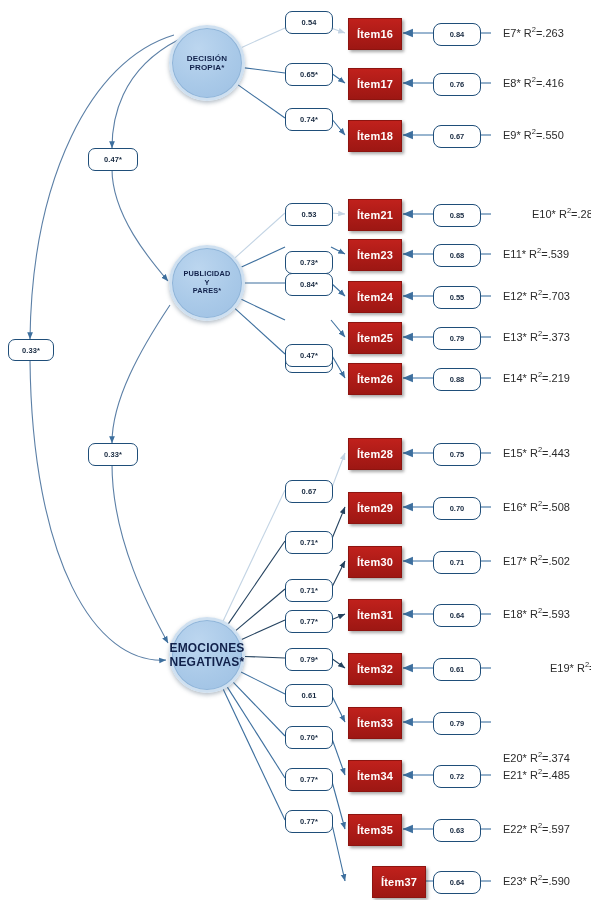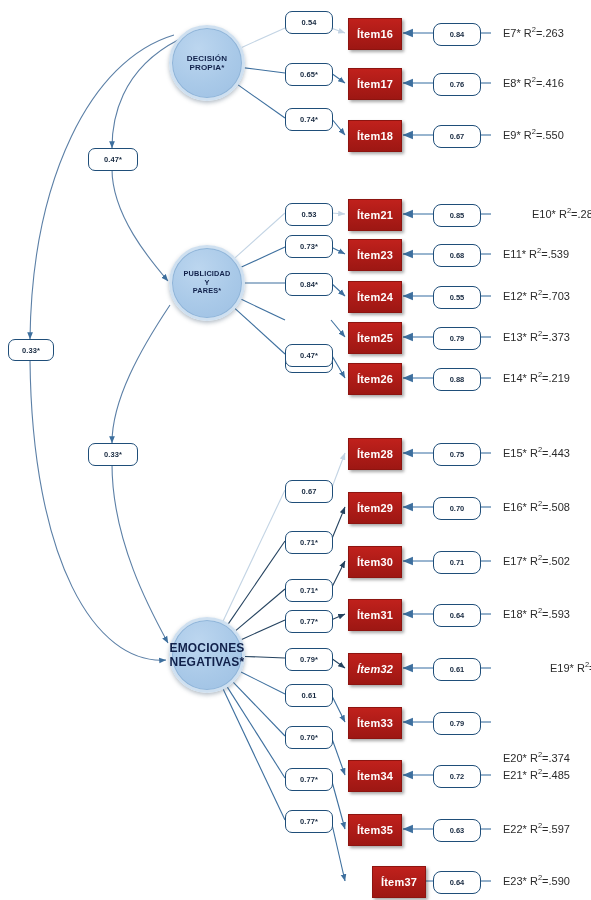--- a/index.html
+++ b/index.html
@@ -207,21 +207,21 @@
       <div class="coef" style="left: 285px; top: 202.5px; width: 46px; height: 21px;">
         <span>0.53</span>
       </div>
       <div class="item" style="left: 348px; top: 199px; width: 52px; height: 30px;">
         <span>Ítem21</span>
       </div>
       <div class="errbox" style="left: 433px; top: 203.5px; width: 46px; height: 21px;">
         <span>0.85</span>
       </div>
       <div class="elabel" style="left: 532px; top: 206px;"><span>E10* </span><span>R</span><sup>2</sup><span>=.282</span></div>
-      <div class="coef" style="left: 285px; top: 235px; width: 46px; height: 21px;">
+      <div class="coef" style="left: 285px; top: 251px; width: 46px; height: 21px;">
         <span>0.73*</span>
       </div>
       <div class="item" style="left: 348px; top: 239px; width: 52px; height: 30px;">
         <span>Ítem23</span>
       </div>
       <div class="errbox" style="left: 433px; top: 243.5px; width: 46px; height: 21px;">
         <span>0.68</span>
       </div>
       <div class="elabel" style="left: 503px; top: 246px;"><span>E11* </span><span>R</span><sup>2</sup><span>=.539</span></div>
       <div class="coef" style="left: 285px; top: 272.5px; width: 46px; height: 21px;">
@@ -290,21 +290,21 @@
       <div class="item" style="left: 348px; top: 599px; width: 52px; height: 30px;">
         <span>Ítem31</span>
       </div>
       <div class="errbox" style="left: 433px; top: 603.5px; width: 46px; height: 21px;">
         <span>0.64</span>
       </div>
       <div class="elabel" style="left: 503px; top: 606px;"><span>E18* </span><span>R</span><sup>2</sup><span>=.593</span></div>
       <div class="coef" style="left: 285px; top: 647.5px; width: 46px; height: 21px;">
         <span>0.79*</span>
       </div>
-      <div class="item" style="left: 348px; top: 653px; width: 52px; height: 30px; font-style: italic;">
+      <div class="item" style="left: 348px; top: 653px; width: 52px; height: 30px;">
         <span>Ítem32</span>
       </div>
       <div class="errbox" style="left: 433px; top: 657.5px; width: 46px; height: 21px;">
         <span>0.61</span>
       </div>
       <div class="elabel" style="left: 514px; top: 660px; padding-left: 36px;"><span>E19* </span><span>R</span><sup>2</sup><span>=.627</span></div>
       <div class="coef" style="left: 285px; top: 683.5px; width: 46px; height: 21px;">
         <span>0.61</span>
       </div>
       <div class="item" style="left: 348px; top: 707px; width: 52px; height: 30px;">

